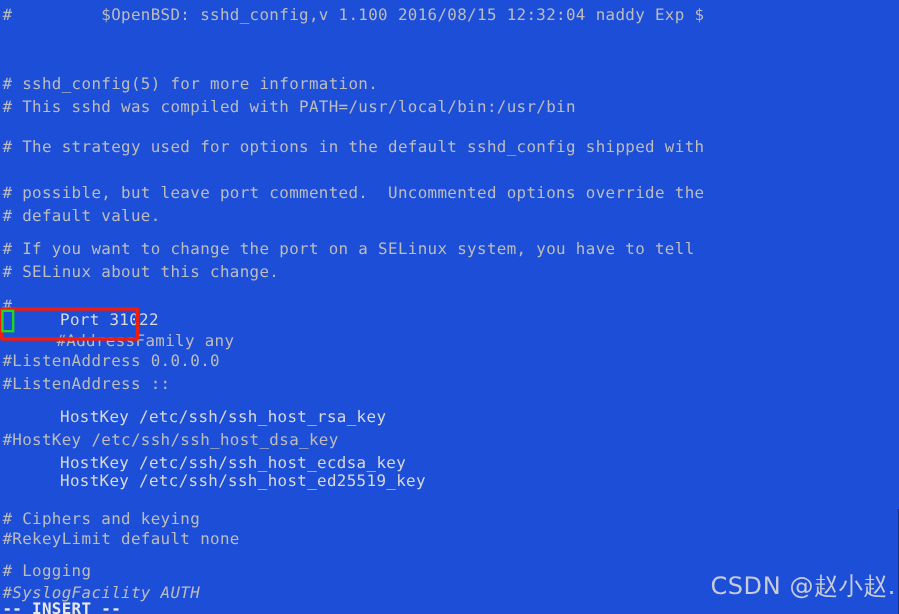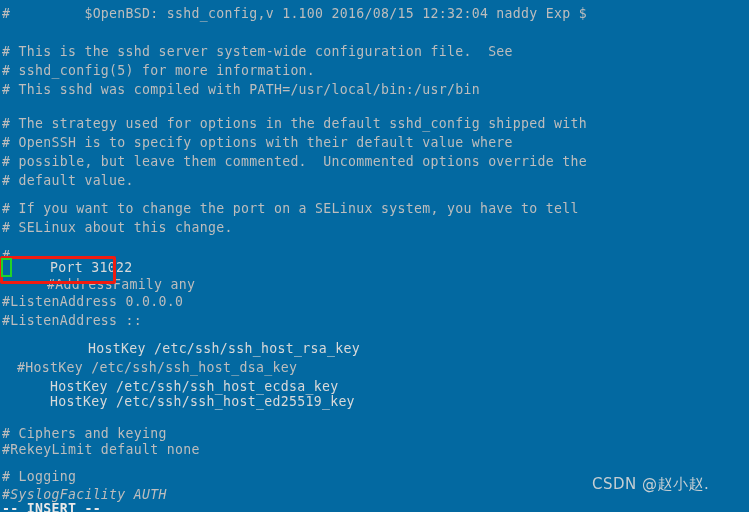--- a/index.html
+++ b/index.html
@@ -11,21 +11,21 @@
     width: 749px;
     height: 512px;
     overflow: hidden;
     font-family: "DejaVu Sans Mono", "Liberation Mono", monospace;
   }
 
   #terminal {
     position: relative;
     width: 749px;
     height: 512px;
-    background: #0369a1;
+    background: #1d4ed8;
     box-sizing: border-box;
     padding: 0;
   }
 
   .editor-area {
     position: absolute;
     left: 0;
     top: 0;
     width: 749px;
     height: 512px;
@@ -63,51 +63,49 @@
   .cursor-box {
     position: absolute;
     border: 2px solid #23d326;
     box-sizing: border-box;
     pointer-events: none;
   }
 
   .watermark {
     position: absolute;
     color: #d7d7d7;
-    font-size: 15px;
+    font-size: 20px;
     font-family: "DejaVu Sans", "Liberation Sans", sans-serif;
     white-space: nowrap;
     opacity: 0.92;
     letter-spacing: 0.5px;
   }
 </style>
 </head>
 <body>
 
 <div id="terminal">
 
   <div class="editor-area">
 
   <div class="line comment" style="top: 4px; left: 2px;">#         $OpenBSD: sshd_config,v 1.100 2016/08/15 12:32:04 naddy Exp $</div>
-      <div class="line comment" style="top: 42px; left: 2px;"># This is the sshd server system-wide configuration file.  See</div>
       <div class="line comment" style="top: 61px; left: 2px;"># sshd_config(5) for more information.</div>
       <div class="line comment" style="top: 80px; left: 2px;"># This sshd was compiled with PATH=/usr/local/bin:/usr/bin</div>
       <div class="line comment" style="top: 114px; left: 2px;"># The strategy used for options in the default sshd_config shipped with</div>
-      <div class="line comment" style="top: 133px; left: 2px;"># OpenSSH is to specify options with their default value where</div>
-      <div class="line comment" style="top: 152px; left: 2px;"># possible, but leave them commented.  Uncommented options override the</div>
+      <div class="line comment" style="top: 152px; left: 2px;"># possible, but leave port commented.  Uncommented options override the</div>
       <div class="line comment" style="top: 171px; left: 2px;"># default value.</div>
       <div class="line comment" style="top: 199px; left: 2px;"># If you want to change the port on a SELinux system, you have to tell</div>
       <div class="line comment" style="top: 218px; left: 2px;"># SELinux about this change.</div>
       <div class="line comment" style="top: 246px; left: 2px;">#</div>
       <div class="line directive" style="top: 258px; left: 2px;">Port 31022</div>
       <div class="line comment" style="top: 275px; left: 2px; margin-left: 45px;">#AddressFamily any</div>
       <div class="line comment" style="top: 292px; left: 2px;">#ListenAddress 0.0.0.0</div>
       <div class="line comment" style="top: 311px; left: 2px;">#ListenAddress ::</div>
-      <div class="line directive" style="top: 339px; left: 2px; margin-left: 38px;">HostKey /etc/ssh/ssh_host_rsa_key</div>
-      <div class="line comment" style="top: 358px; left: 2px; margin-left: 15px;">#HostKey /etc/ssh/ssh_host_dsa_key</div>
+      <div class="line directive" style="top: 339px; left: 2px;">HostKey /etc/ssh/ssh_host_rsa_key</div>
+      <div class="line comment" style="top: 358px; left: 2px;">#HostKey /etc/ssh/ssh_host_dsa_key</div>
       <div class="line directive" style="top: 377px; left: 2px;">HostKey /etc/ssh/ssh_host_ecdsa_key</div>
       <div class="line directive" style="top: 392px; left: 2px;">HostKey /etc/ssh/ssh_host_ed25519_key</div>
       <div class="line comment" style="top: 440px; left: 2px;">#RekeyLimit default none</div>
       <div class="line comment" style="top: 424px; left: 2px;"># Ciphers and keying</div>
       <div class="line comment" style="top: 467px; left: 2px;"># Logging</div>
       <div class="line comment" style="top: 485px; left: 2px; font-style: italic;">#SyslogFacility AUTH</div>
     </div>
 
   <div class="annotation-rect" style="left: 0px; top: 256px; width: 116px; height: 28px; border-color: rgb(240, 28, 16);"></div>
   <div class="cursor-box" style="left: 1px; top: 258px; width: 11px; height: 19px; border-color: rgb(35, 211, 38);"></div>

